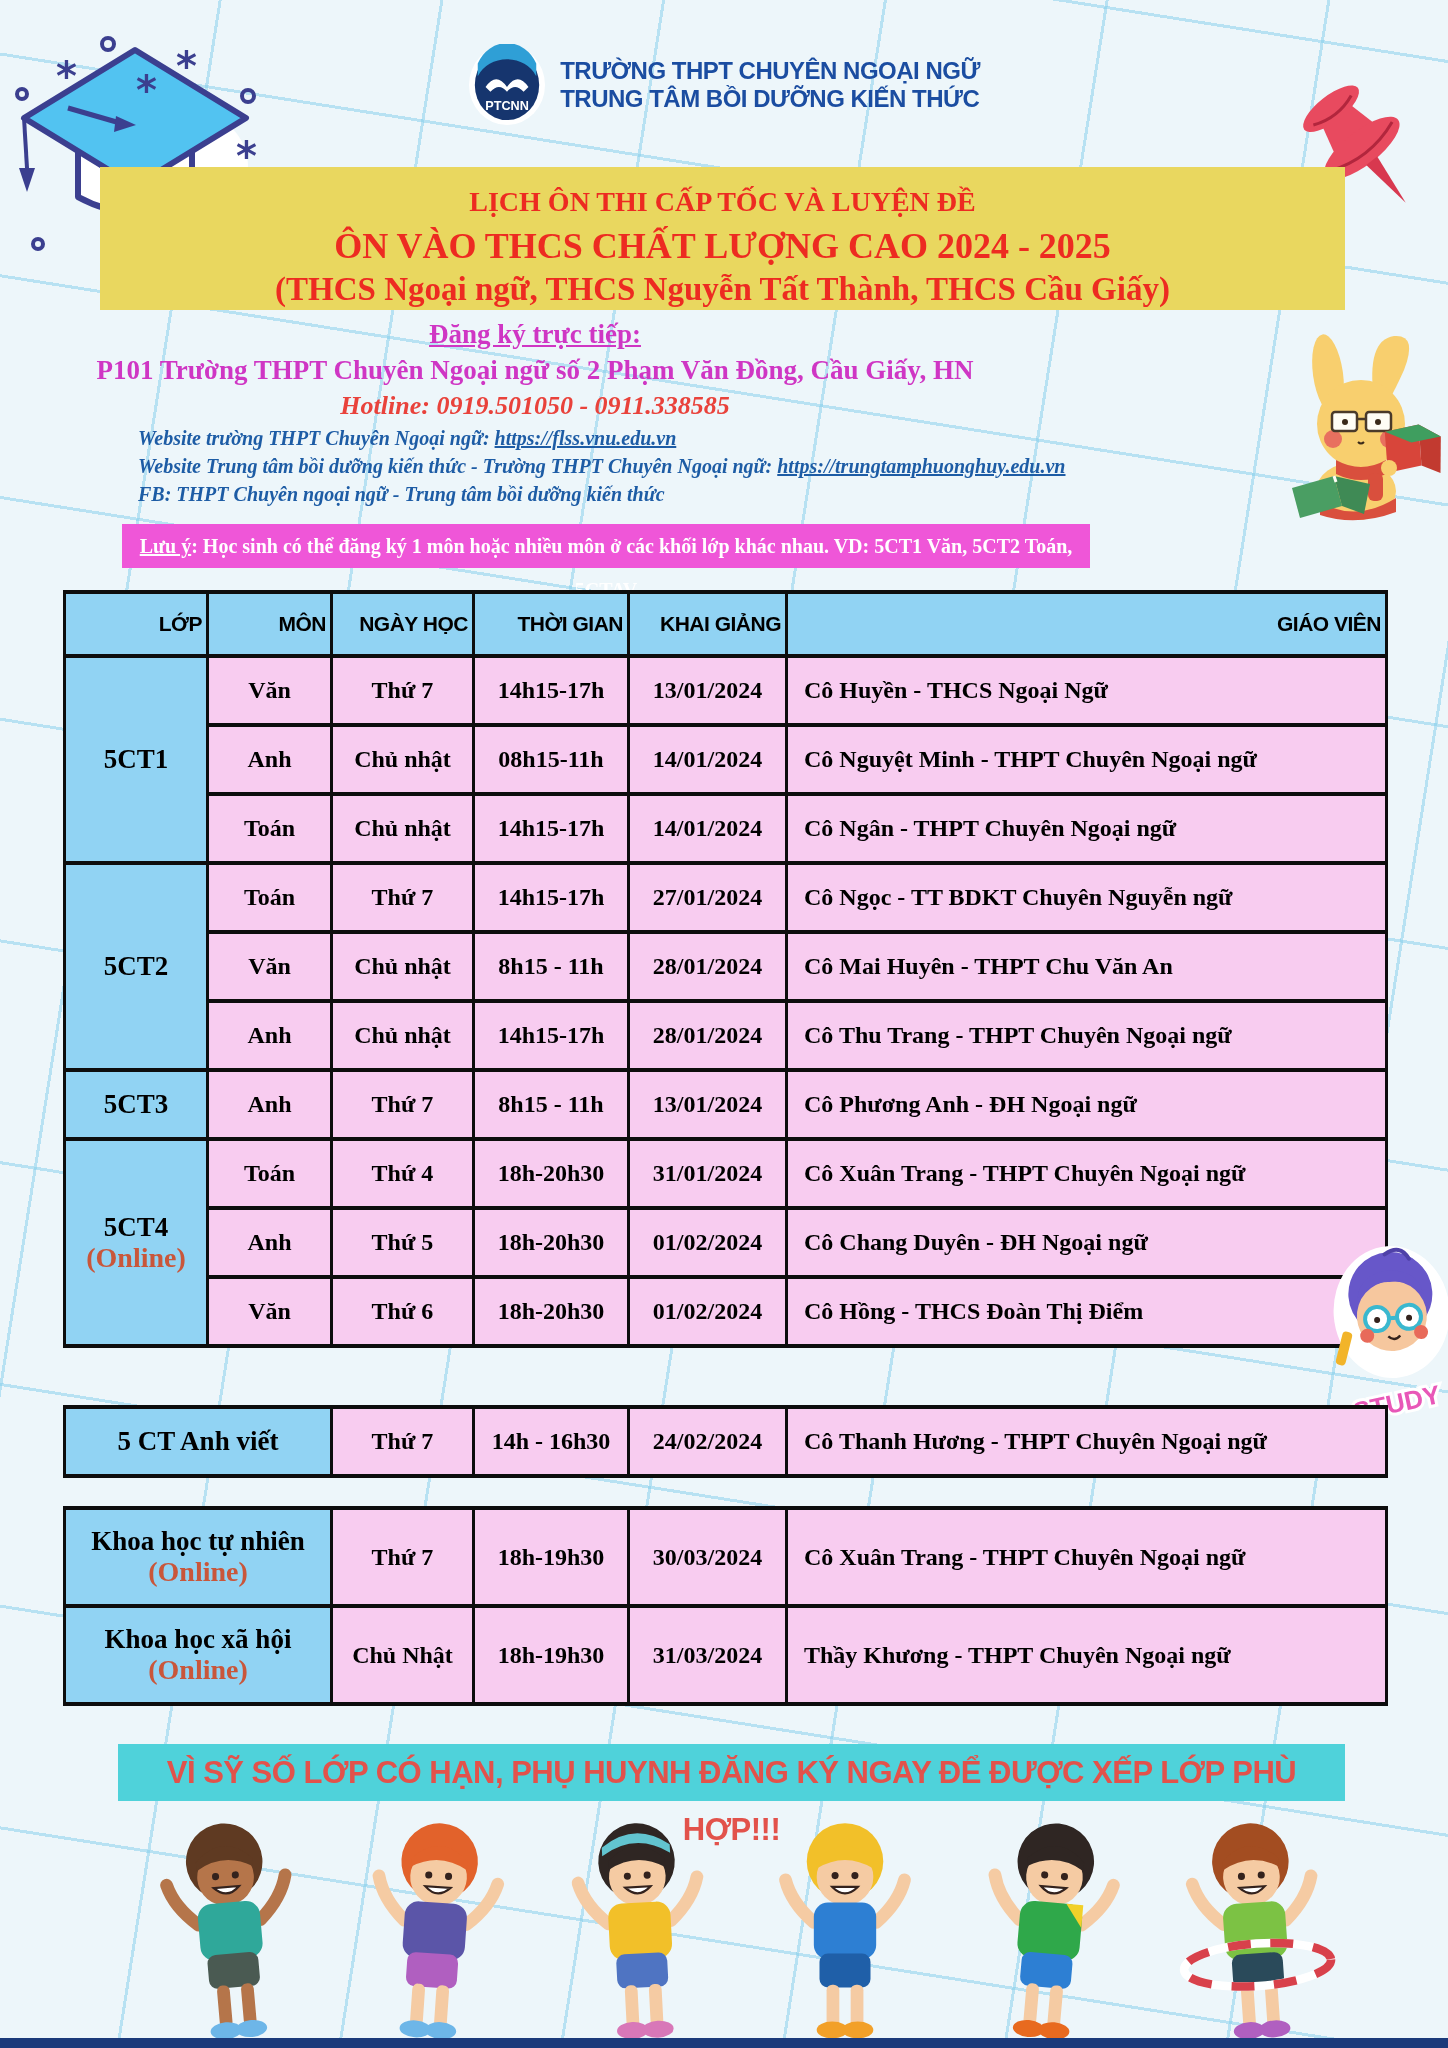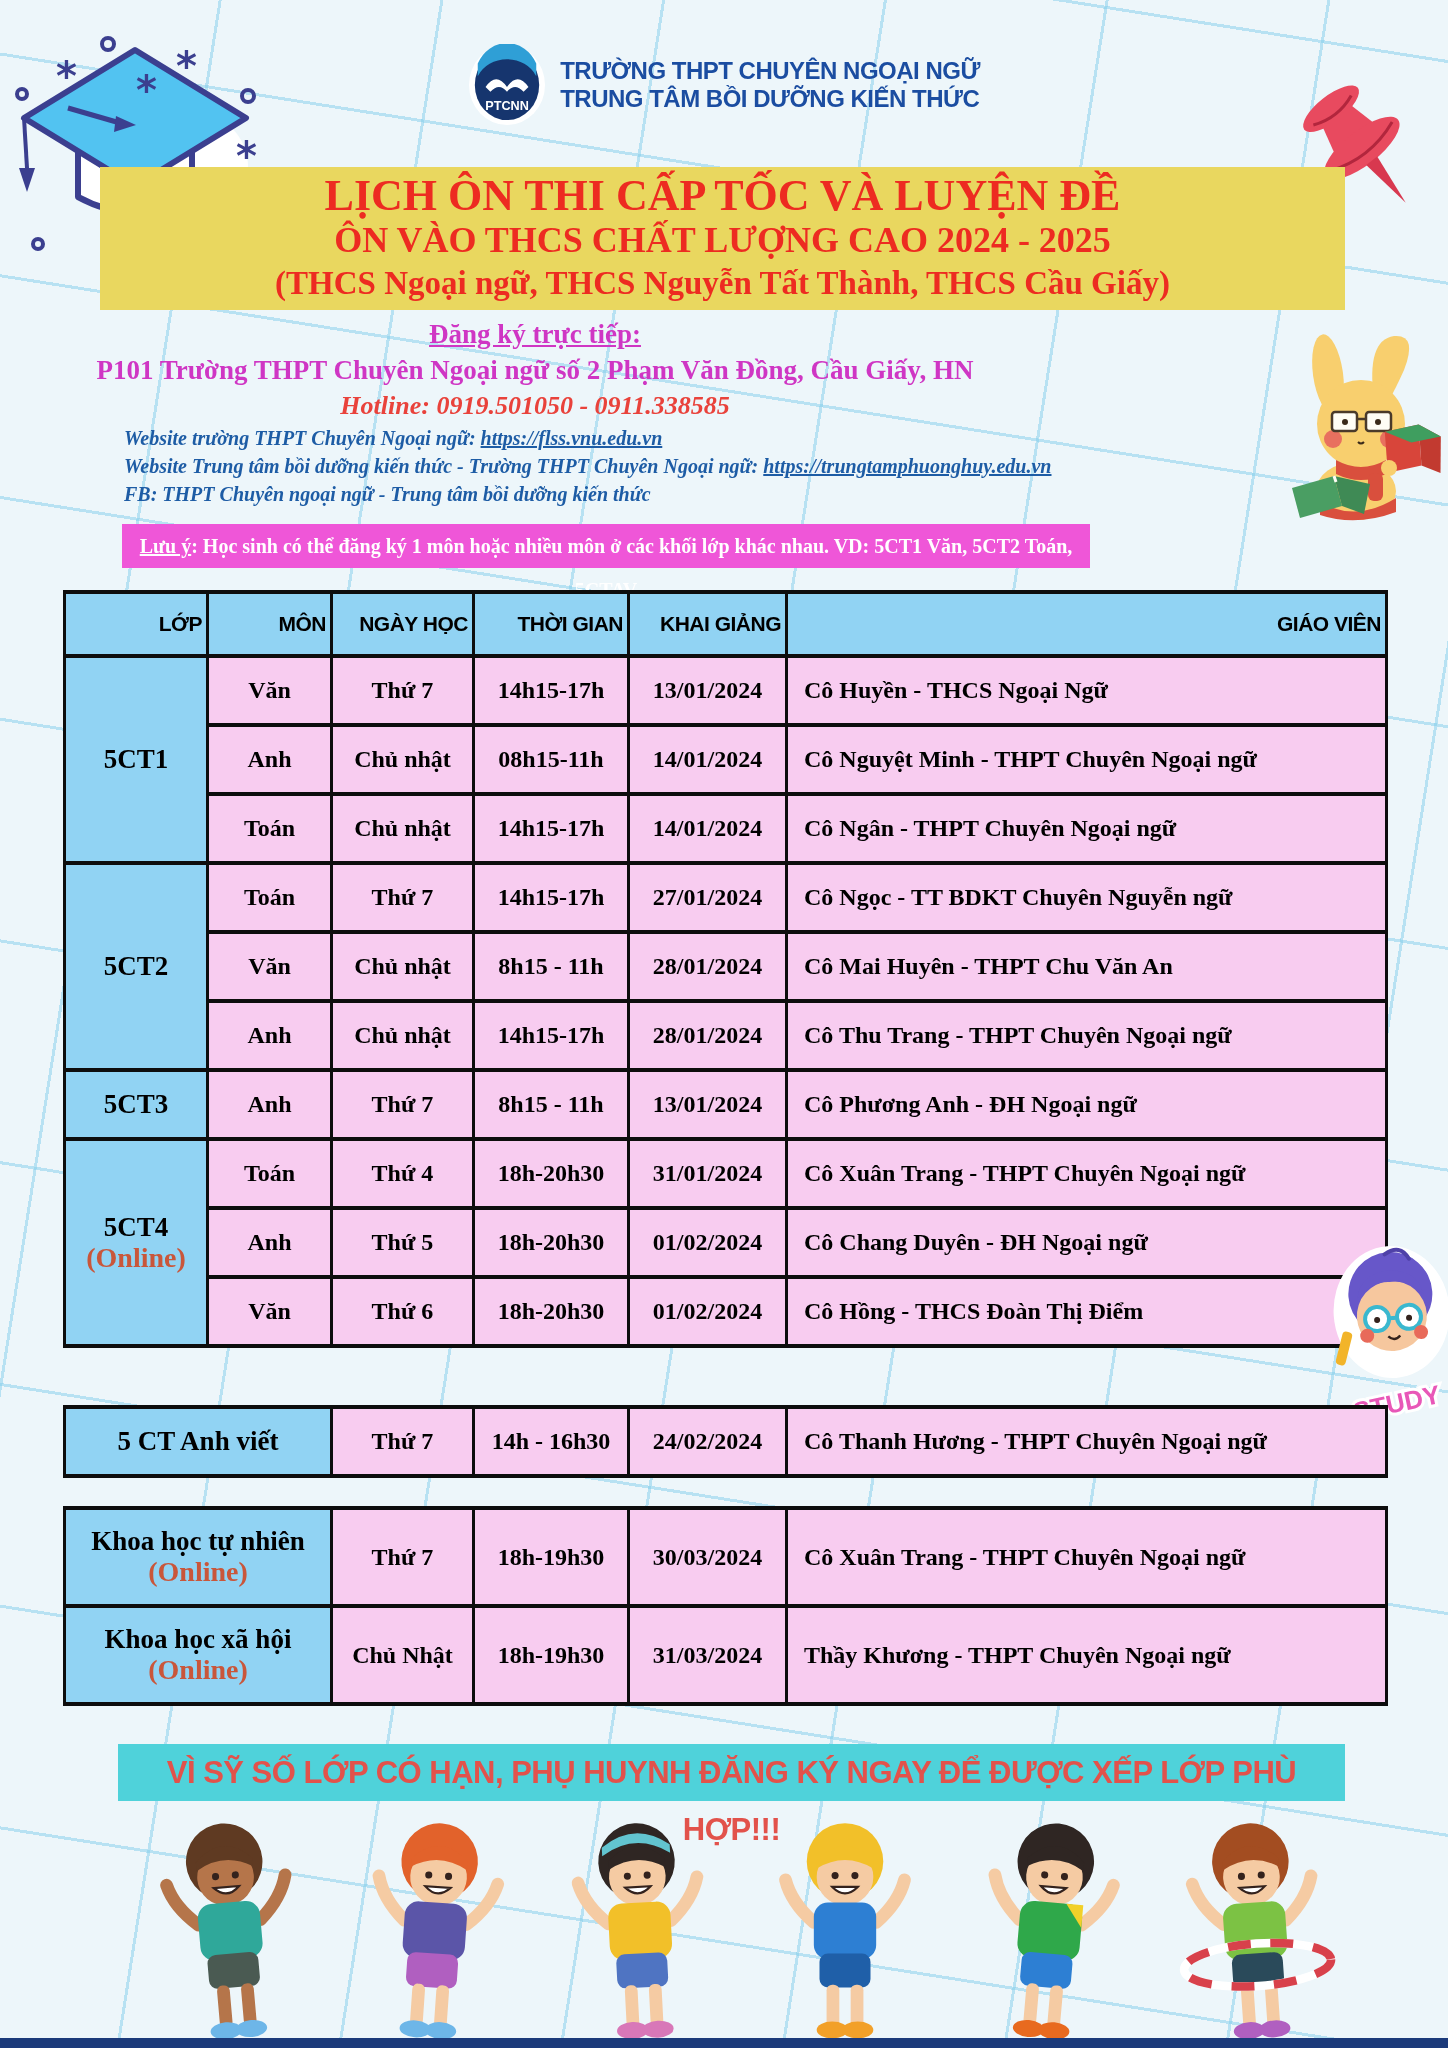--- a/index.html
+++ b/index.html
@@ -20,30 +20,30 @@
   }
   .abs{position:absolute;}
 
   
   .brand{top:44px; left:0; width:100%; display:flex; justify-content:center; align-items:center; gap:14px;}
   .brand-text{font-family:"Liberation Sans","DejaVu Sans",sans-serif; font-weight:800;
     color:var(--brand_blue); font-size:24px; line-height:1.16; letter-spacing:-0.5px; text-align:left;}
   
   .title-block{left:100px; top:167px; width:1245px; height:143px; background:var(--yellow_bg);
     text-align:center; color:var(--title_red); font-weight:bold;}
-  .title-block .t1{font-size:44px; padding-top:7px; line-height:44px;}
+  .title-block .t1{font-size:28px; padding-top:13px; line-height:44px;}
   .title-block .t2{font-size:36px; line-height:44px;}
   .title-block .t3{font-size:33px; line-height:42px;}
   
   .reg{left:0; top:316px; width:1070px; text-align:center; font-weight:bold;}
   .reg .h{color:var(--magenta); font-size:27px; text-decoration:underline; line-height:36px;}
   .reg .a{color:var(--magenta); font-size:27px; line-height:36px;}
   .reg .hot{color:var(--hotline_red); font-size:26px; font-style:italic; line-height:36px;}
   
-  .sites{left:124px; top:424px; font-weight:bold; font-style:italic; color:var(--link_blue);
+  .sites{left:138px; top:424px; font-weight:bold; font-style:italic; color:var(--link_blue);
     font-size:20px; line-height:28px;}
   .sites .lnk{text-decoration:underline; color:var(--link_blue); cursor:pointer;}
   
   .note-bar{left:122px; top:524px; width:968px; height:44px; background:var(--note_pink);
     color:#fff; font-weight:bold; font-size:20px; line-height:44px; text-align:center;}
   .note-bar .u{text-decoration:underline;}
   
   table{border-collapse:collapse; table-layout:fixed; width:1322px;}
   .tbl{left:63px;}
   th,td{border:3px solid var(--border_black); border-top-width:4px; border-bottom-width:4px;

